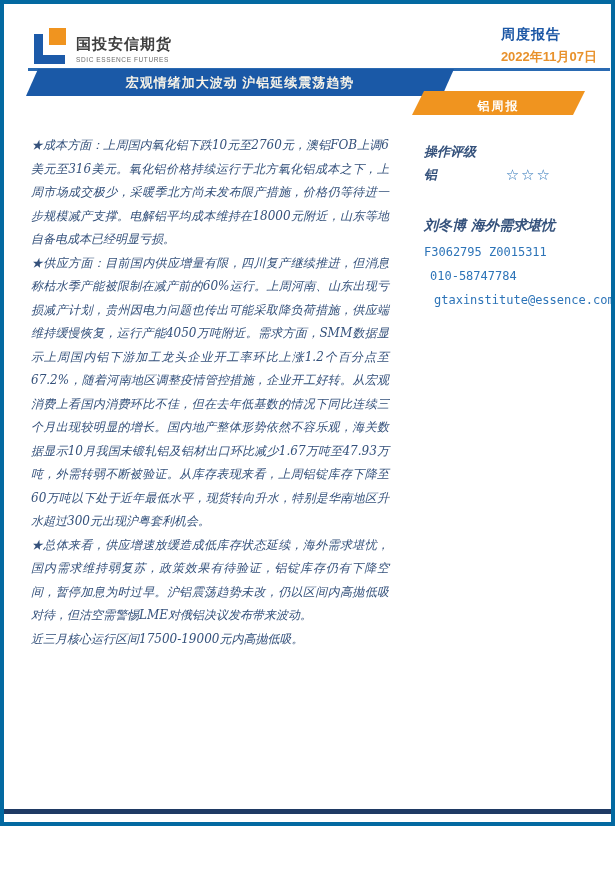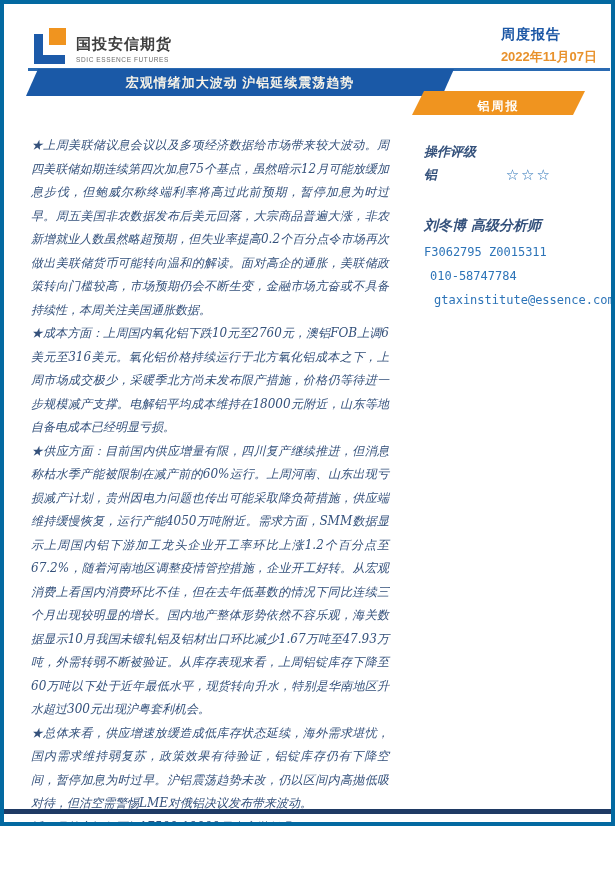--- a/index.html
+++ b/index.html
@@ -83,36 +83,35 @@
   <div class="rule"></div>
 
   <div class="banner">
     <span class="banner-title">宏观情绪加大波动 沪铝延续震荡趋势</span>
   </div>
   <div class="tag">
     <span class="tag-label">铝周报</span>
   </div>
 
   <div class="left-col">
-    <p>★上周美联储议息会议以及多项经济数据给市场带来较大波动。周四美联储如期连续第四次加息75个基点，虽然暗示12月可能放缓加息步伐，但鲍威尔称终端利率将高过此前预期，暂停加息为时过早。周五美国非农数据发布后美元回落，大宗商品普遍大涨，非农新增就业人数虽然略超预期，但失业率提高0.2个百分点令市场再次做出美联储货币可能转向温和的解读。面对高企的通胀，美联储政策转向门槛较高，市场预期仍会不断生变，金融市场亢奋或不具备持续性，本周关注美国通胀数据。</p>
     <p>★成本方面：上周国内氧化铝下跌10元至2760元，澳铝FOB上调6美元至316美元。氧化铝价格持续运行于北方氧化铝成本之下，上周市场成交极少，采暖季北方尚未发布限产措施，价格仍等待进一步规模减产支撑。电解铝平均成本维持在18000元附近，山东等地自备电成本已经明显亏损。</p>
     <p>★供应方面：目前国内供应增量有限，四川复产继续推进，但消息称枯水季产能被限制在减产前的60%运行。上周河南、山东出现亏损减产计划，贵州因电力问题也传出可能采取降负荷措施，供应端维持缓慢恢复，运行产能4050万吨附近。需求方面，SMM数据显示上周国内铝下游加工龙头企业开工率环比上涨1.2个百分点至67.2%，随着河南地区调整疫情管控措施，企业开工好转。从宏观消费上看国内消费环比不佳，但在去年低基数的情况下同比连续三个月出现较明显的增长。国内地产整体形势依然不容乐观，海关数据显示10月我国未锻轧铝及铝材出口环比减少1.67万吨至47.93万吨，外需转弱不断被验证。从库存表现来看，上周铝锭库存下降至60万吨以下处于近年最低水平，现货转向升水，特别是华南地区升水超过300元出现沪粤套利机会。</p>
     <p>★总体来看，供应增速放缓造成低库存状态延续，海外需求堪忧，国内需求维持弱复苏，政策效果有待验证，铝锭库存仍有下降空间，暂停加息为时过早。沪铝震荡趋势未改，仍以区间内高抛低吸对待，但沽空需警惕LME对俄铝决议发布带来波动。</p>
     <p>近三月核心运行区间17500-19000元内高抛低吸。</p>
   </div>
 
   <div class="right-col">
     <div class="rating-title">操作评级</div>
     <div class="rating-row">
       <span class="rating-product">铝</span>
       <span class="stars">☆☆☆</span>
     </div>
     <div class="analyst">
       <span>刘冬博</span>
-      <span>高级分析师</span>
+      <span>海外需求堪忧</span>
     </div>
     <div class="contact ids">F3062795 Z0015311</div>
     <div class="contact phone">010-58747784</div>
     <div class="contact email">gtaxinstitute@essence.com.cn</div>
   </div>
 
   <div class="footer">
     <span>本报告版权属于国投安信期货有限公司</span>
     <span>1</span>
     <span>面对高企的通胀，转载请注明出处</span>

